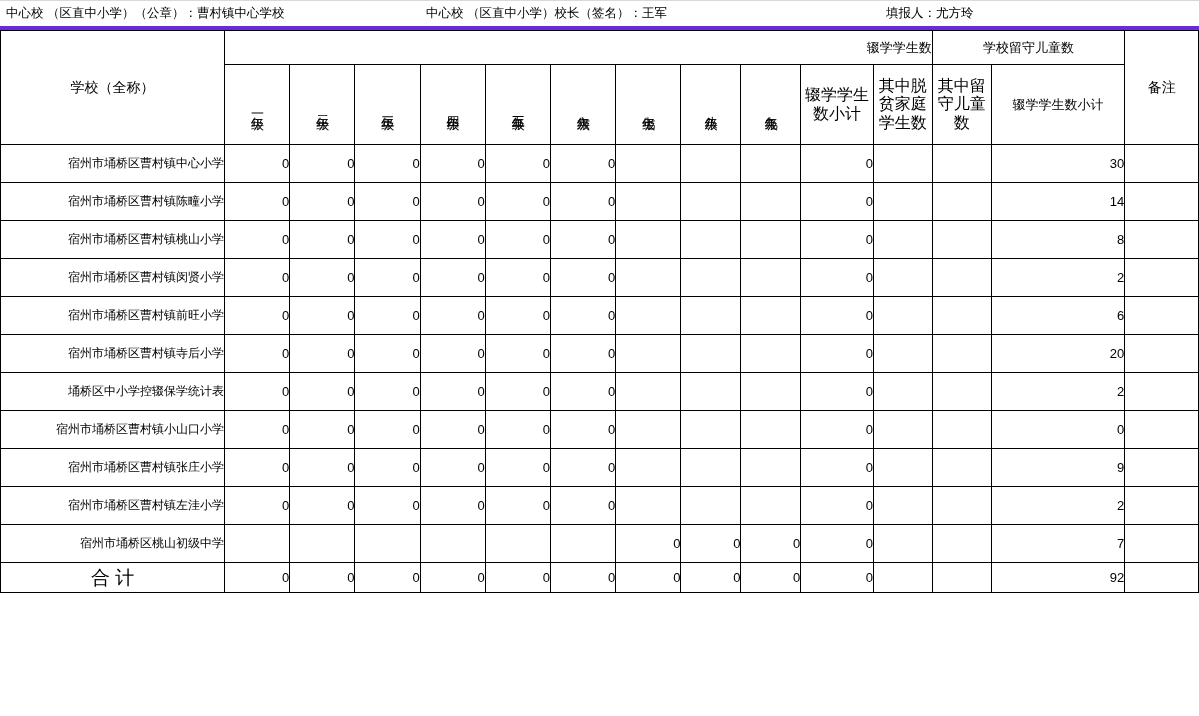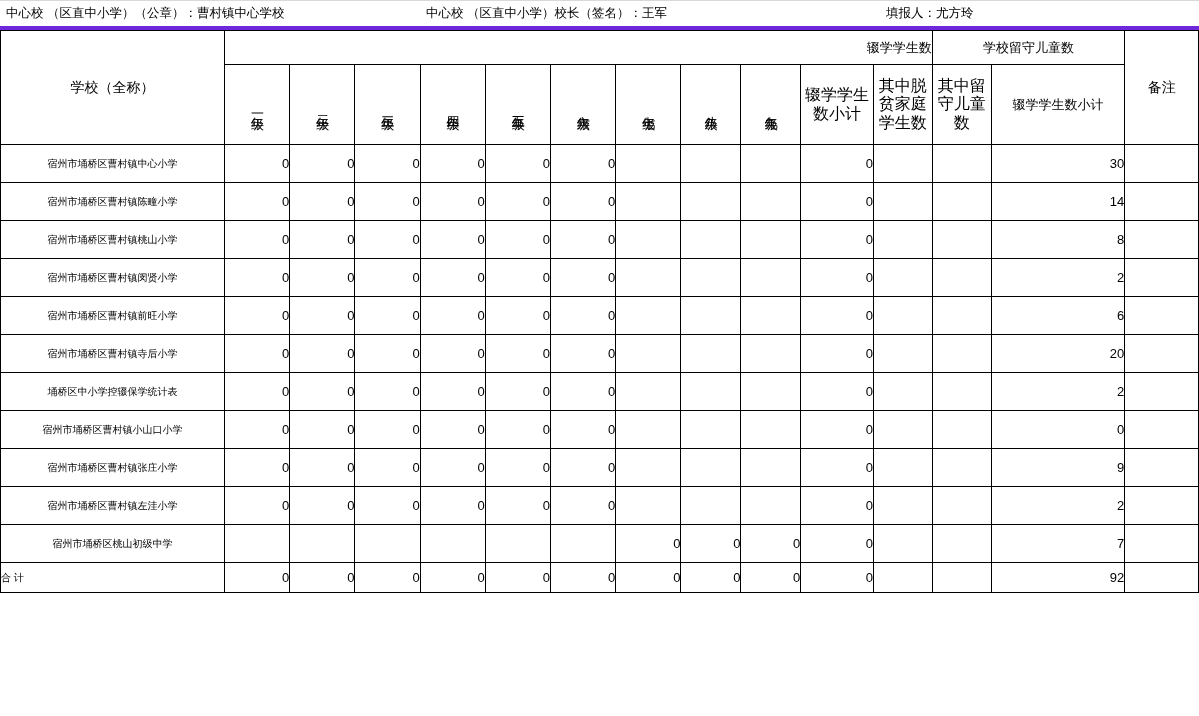--- a/index.html
+++ b/index.html
@@ -83,36 +83,36 @@
     text-align: center;
     font-size: 16px;
     line-height: 1.15;
     padding: 2px 1px;
   }
   .hdr-children {
     text-align: center;
     font-size: 13px;
   }
   .row-name {
-    text-align: center;
+    text-align: right;
     padding-left: 4px;
     height: 38px;
-    font-size: 10px;
+    font-size: 12px;
     white-space: nowrap;
   }
   .num {
     text-align: right;
     padding-right: 6px;
     height: 38px;
     font-size: 13px;
   }
   .total-name {
-    text-align: left;
+    text-align: center;
     padding-left: 4px;
-    font-size: 10px;
+    font-size: 19px;
     height: 30px;
   }
   .total-num {
     text-align: right;
     padding-right: 6px;
     font-size: 13px;
     height: 30px;
   }
 </style>
 </head>

